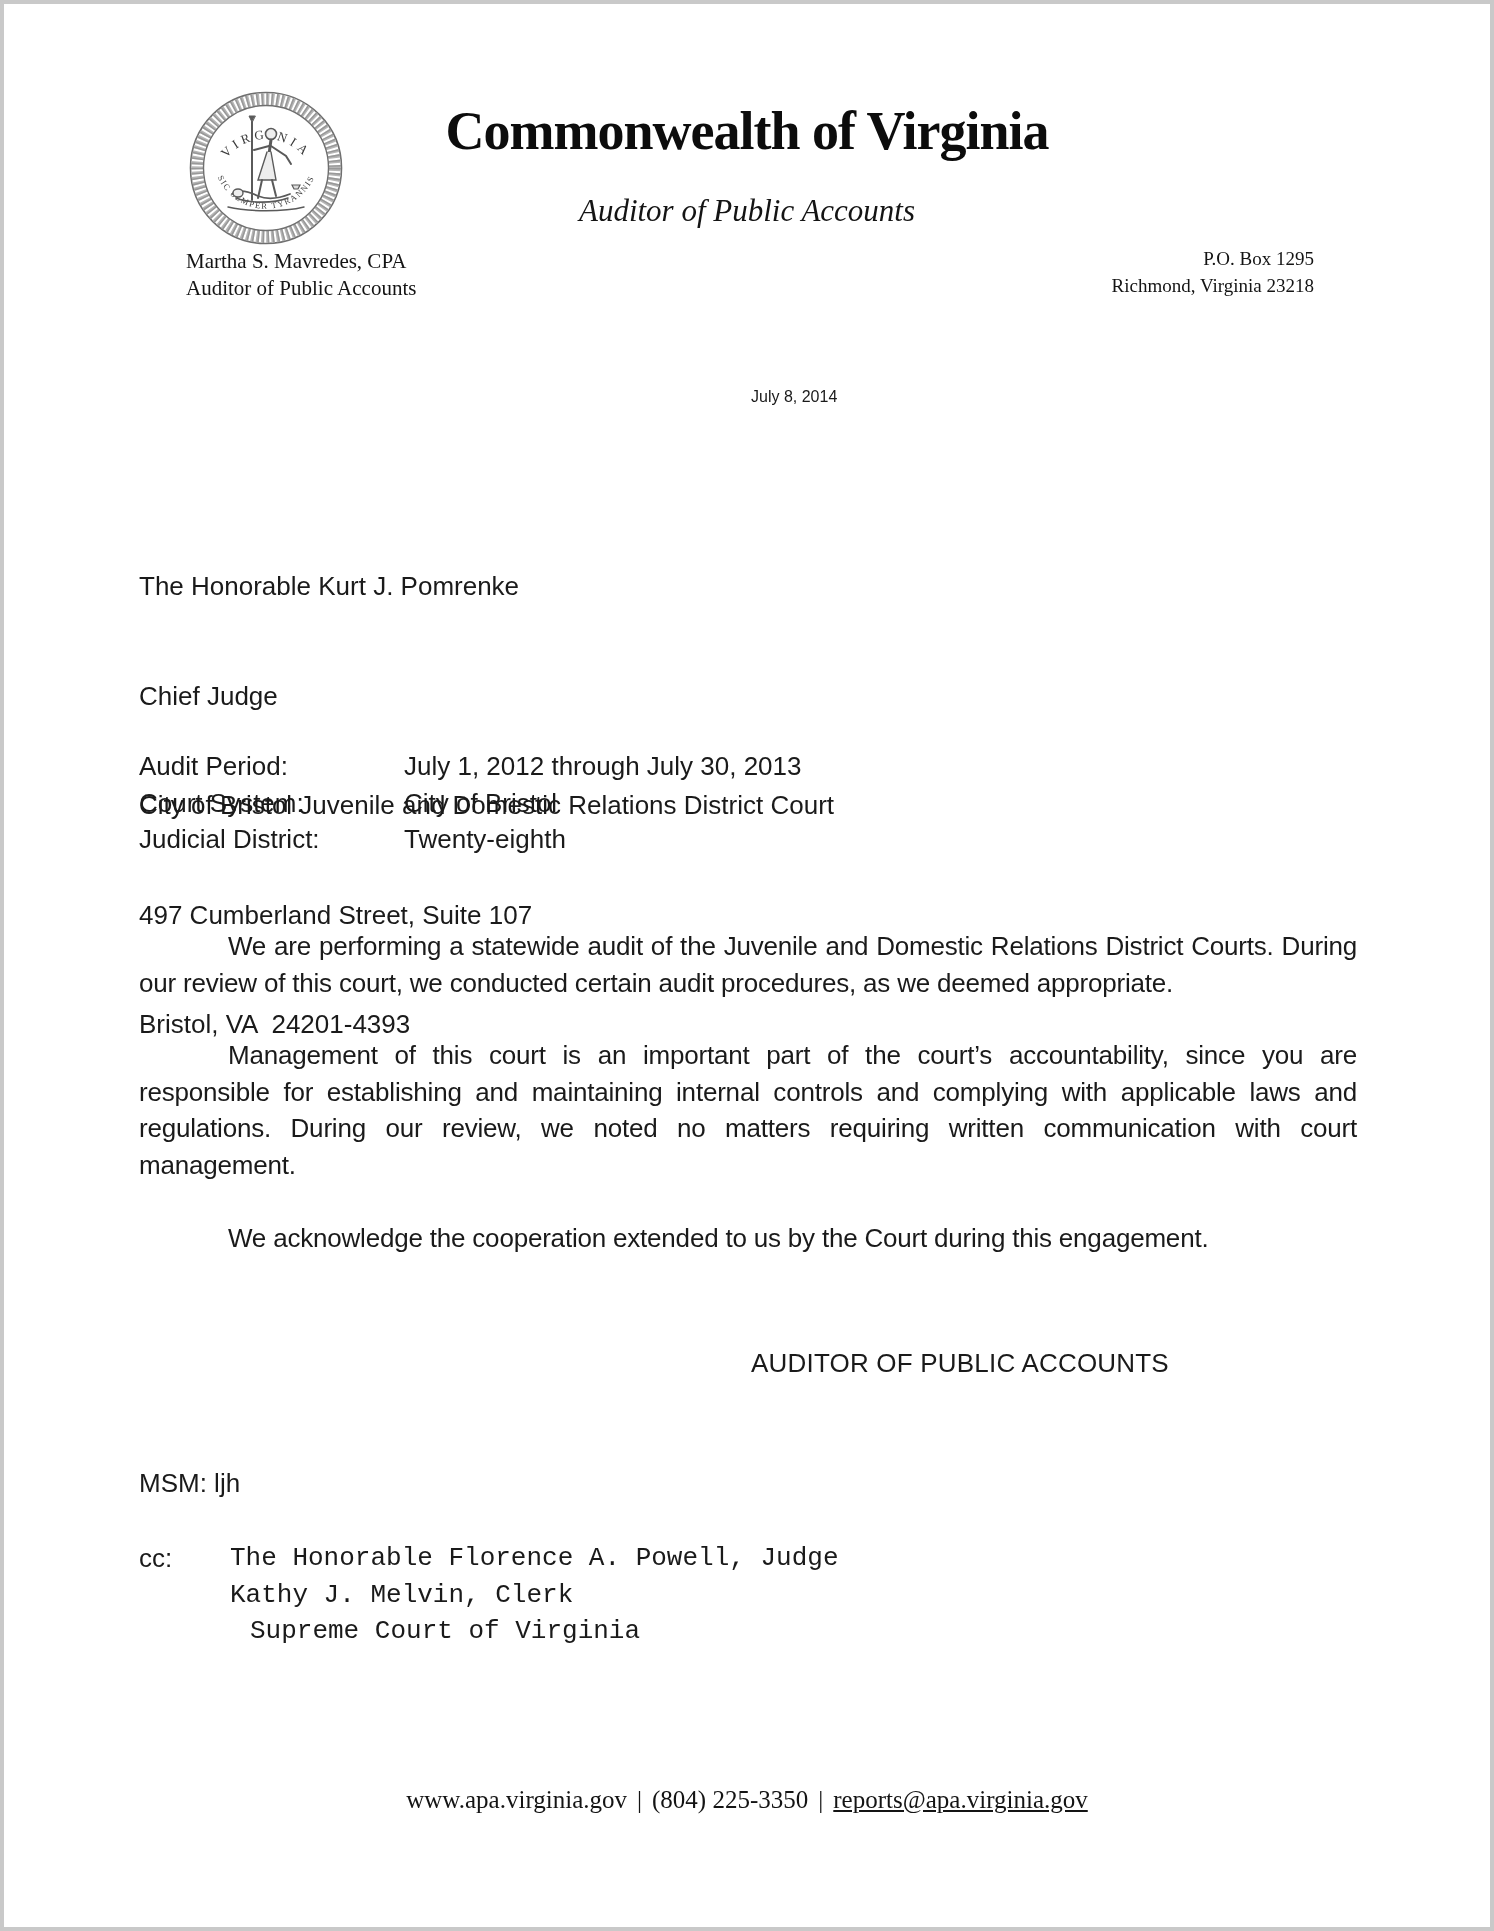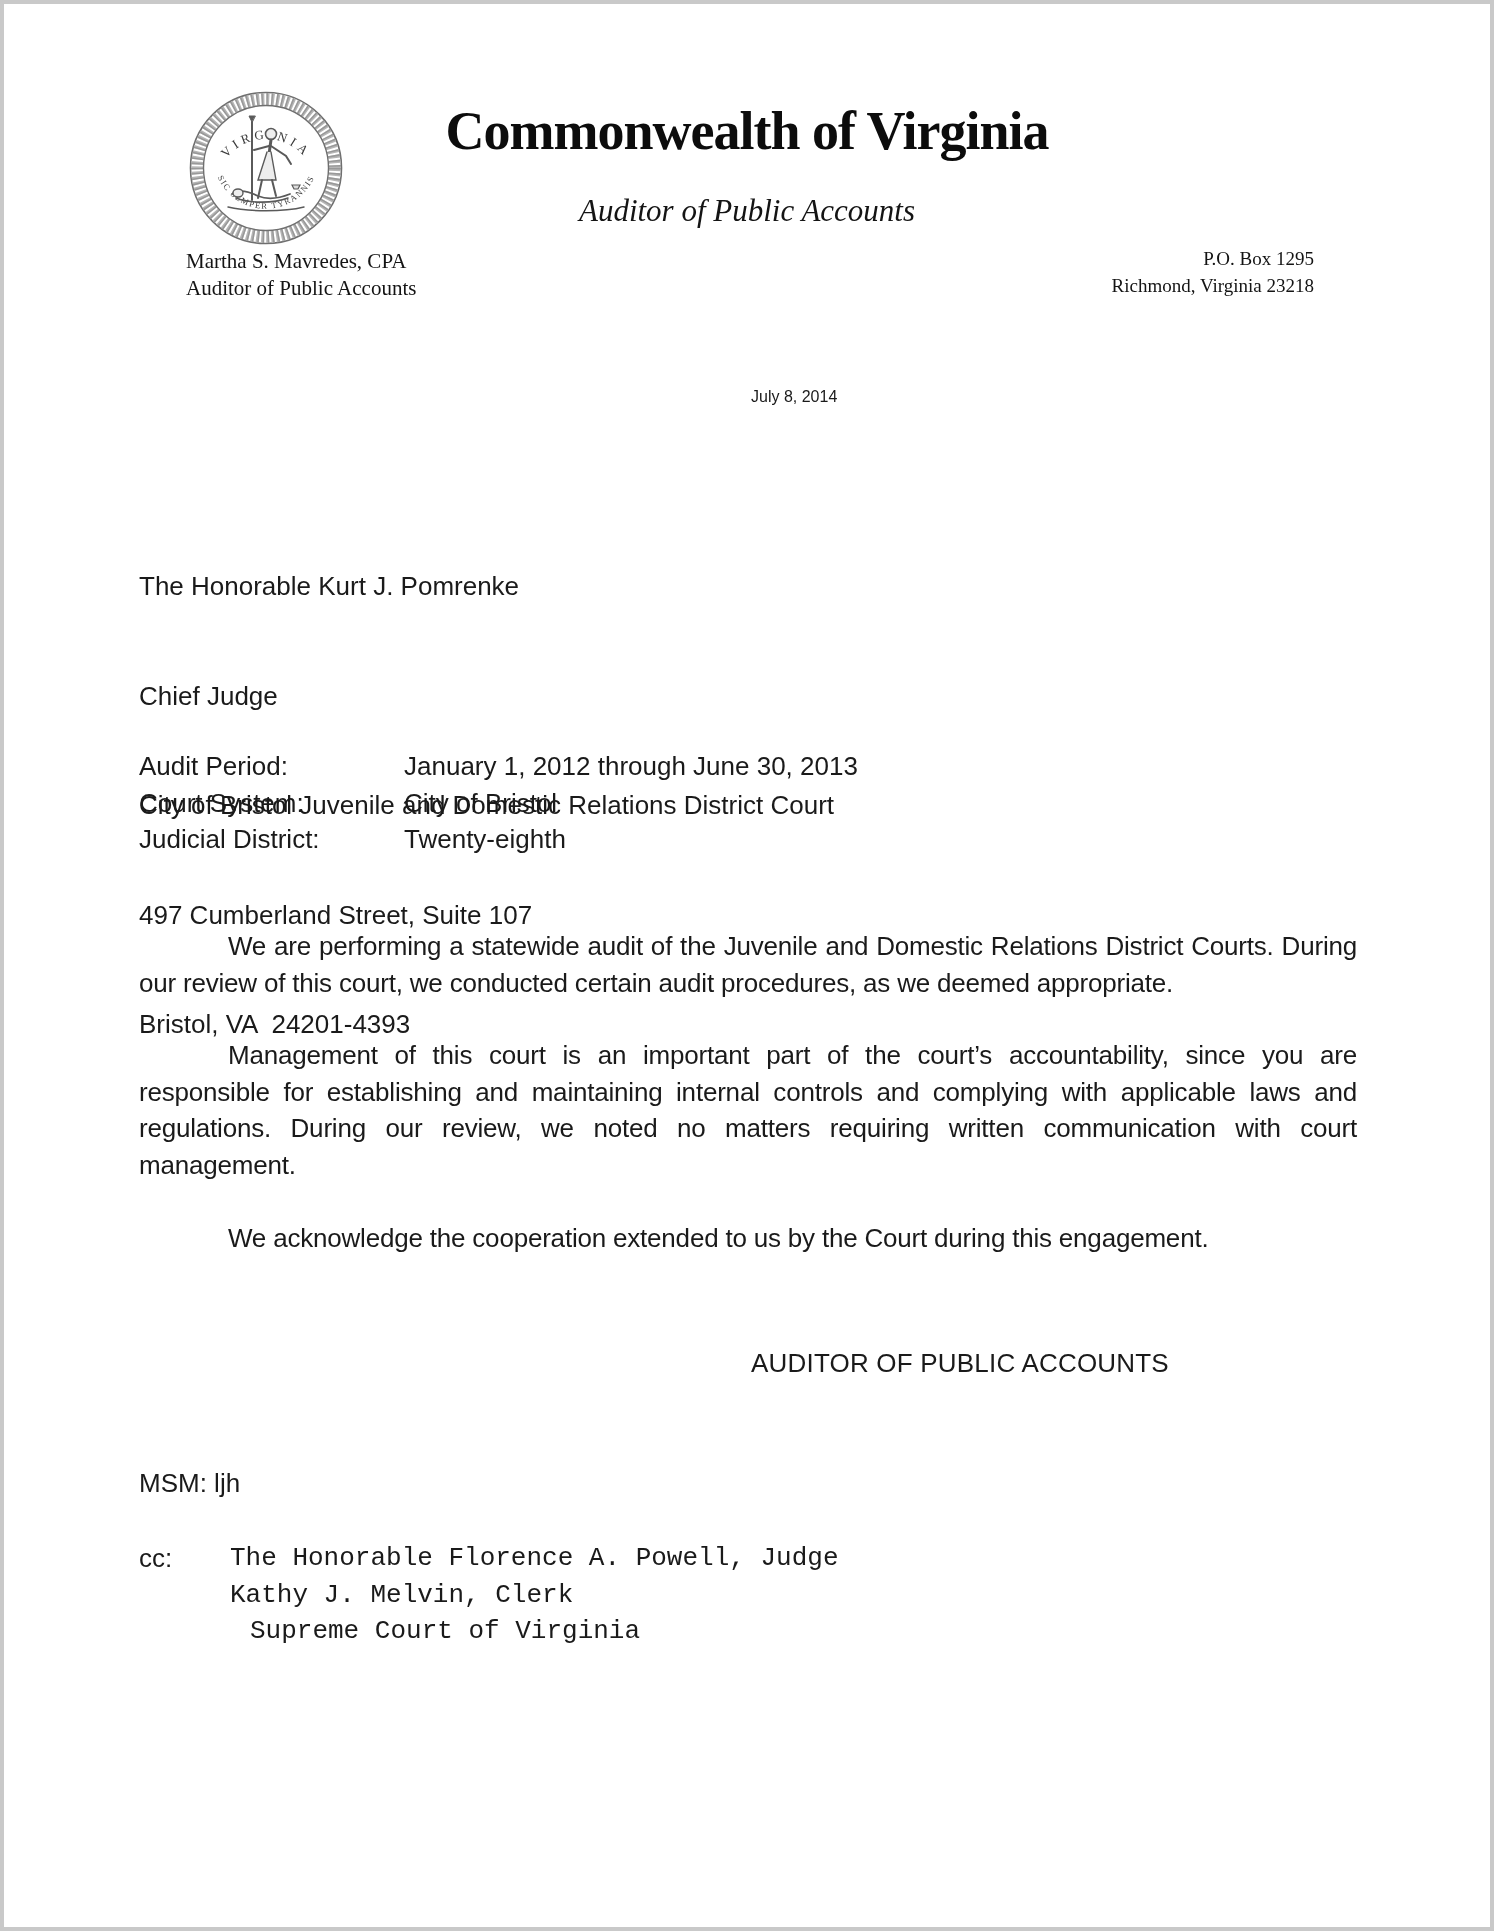--- a/index.html
+++ b/index.html
@@ -121,21 +121,21 @@
     <div>The Honorable Kurt J. Pomrenke</div>
     <div>Chief Judge</div>
     <div>City of Bristol Juvenile and Domestic Relations District Court</div>
     <div>497 Cumberland Street, Suite 107</div>
     <div>Bristol, VA  24201-4393</div>
   </div>
 
   <div class="abs details">
     <div class="row">
       <span class="lbl">Audit Period:</span>
-      <span>January 1, 2012 through June 30, 2013</span>
+      <span>July 1, 2012 through July 30, 2013</span>
     </div>
     <div class="row">
       <span class="lbl">Court System:</span>
       <span>City of Bristol</span>
     </div>
     <div class="row">
       <span class="lbl">Judicial District:</span>
       <span>Twenty-eighth</span>
     </div>
   </div>
@@ -152,14 +152,17 @@
 
   <div class="abs cc-block">
     <span class="cc-label">cc:</span>
     <span class="cc-list">
       <div>The Honorable Florence A. Powell, Judge</div>
       <div>Kathy J. Melvin, Clerk</div>
       <div class="cc-indent">Supreme Court of Virginia</div>
     </span>
   </div>
 
+  <div class="abs footer">
+    <span>www.apa.virginia.gov</span><span class="sep">|</span><span>(804) 225-3350</span><span class="sep">|</span><span class="email">reports@apa.virginia.gov</span>
+  </div>
 
 </div>
 
 </body></html>

